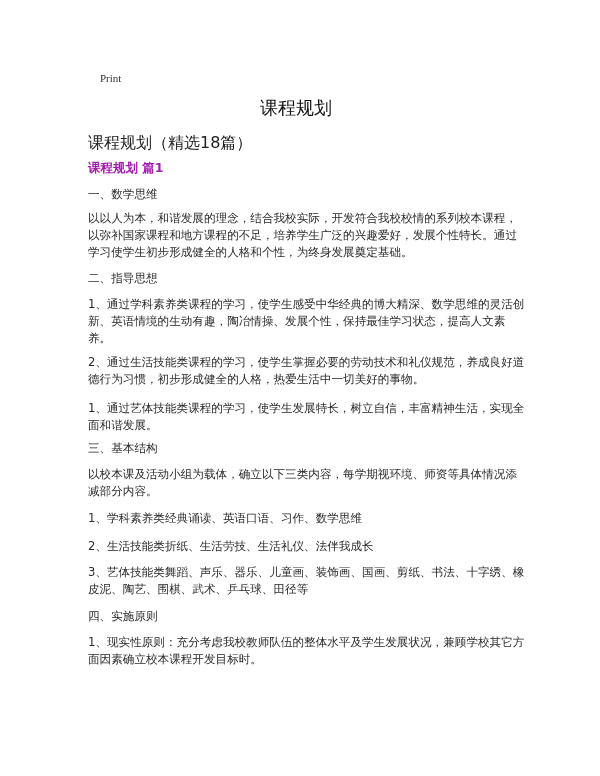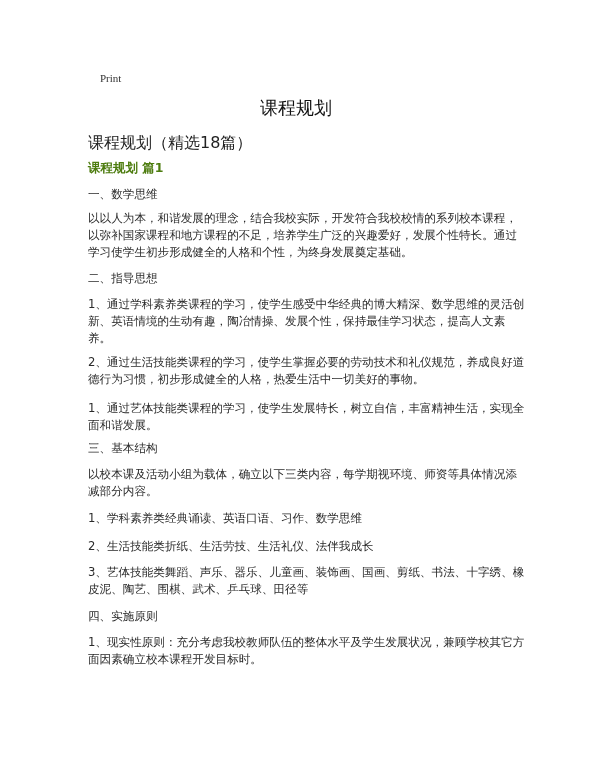--- a/index.html
+++ b/index.html
@@ -1,21 +1,21 @@
 <!DOCTYPE html>
 <html><head>
   <meta charset="utf-8">
   <style>
     html, body { margin: 0; padding: 0; background: #ffffff; }
     body { width: 600px; height: 776px; position: relative; overflow: hidden;
            font-family: "DejaVu Sans", sans-serif; color: #222; }
     .print { position: absolute; left: 88px; top: 72px; font-family: "Liberation Serif", serif; font-size: 11px; color: #333; margin-left: 12px; }
     .title { position: absolute; left: 0; width: 592px; top: 96px; text-align: center; font-size: 18px; color: #111; }
     .sub { position: absolute; left: 88px; top: 133px; font-size: 16px; }
-    .h1 { position: absolute; left: 88px; top: 160px; font-size: 12.5px; font-weight: bold; color: #4d7c0f; }
+    .h1 { position: absolute; left: 88px; top: 160px; font-size: 12.5px; font-weight: bold; color: #a21caf; }
     .block { position: absolute; left: 88px; width: 440px; font-size: 11.6px; line-height: 17px; color: #2a2a2a; }
   </style>
 </head>
 <body>
 
 <div class="print">Print</div>
 <div class="title">课程规划</div>
 <div class="sub">课程规划（精选18篇）</div>
 <div class="h1">课程规划 篇1</div>
 

